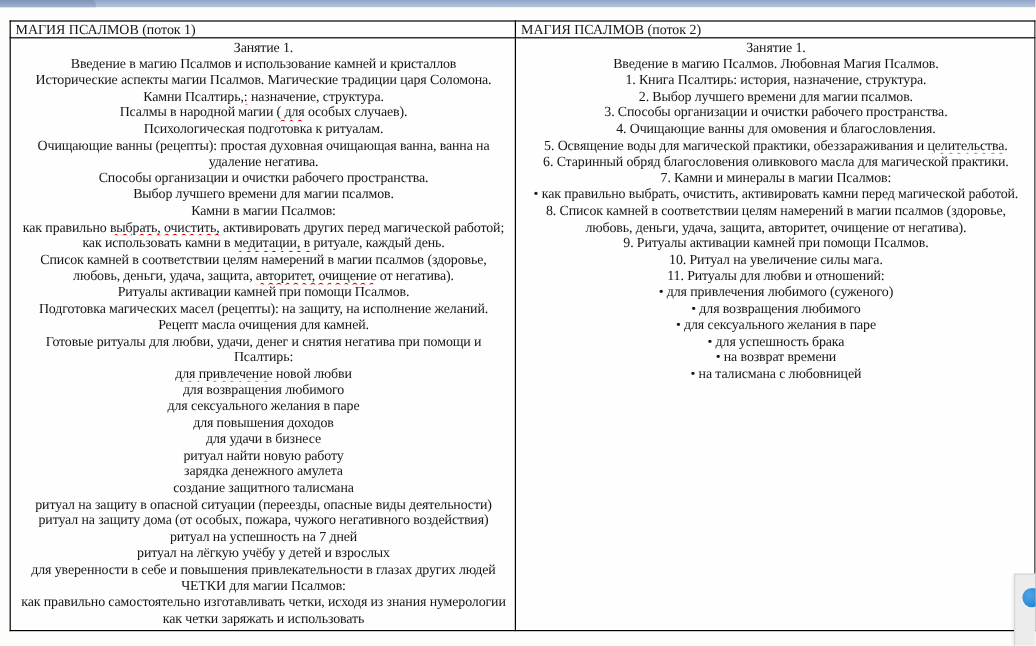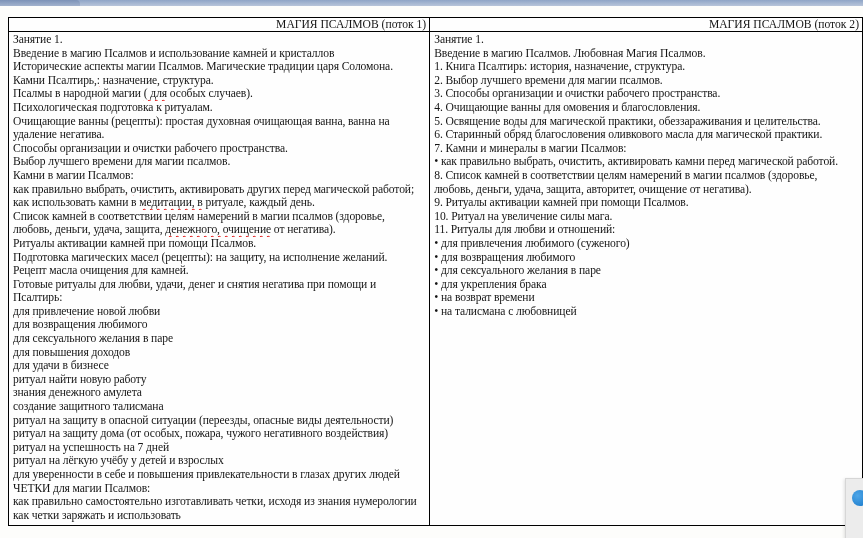--- a/index.html
+++ b/index.html
@@ -15,24 +15,24 @@
   }
   .chrome-tab {
     position:absolute; left:0; top:0; width:80px; height:6px;
     background:linear-gradient(#7c92b7,#a2b2cd);
     border-top-right-radius:4px;
   }
   
   .doc { position:absolute; left:8px; top:17px; }
   table.course-table { border-collapse:collapse; table-layout:fixed; }
   .course-table th, .course-table td {
-    border:1px solid #000; vertical-align:top; background:#fefefe;
+    border:1px solid #000; vertical-align:top; background:#fefefe;text-align:center;
   }
   .course-table th {
-    font-weight:normal; text-align:right;
+    font-weight:normal; text-align:left;
     font-size:11.6px; line-height:12px; height:12px;
     padding:1px 3px 0 4px; color:#151515;
     white-space:nowrap; overflow:hidden;
   }
   .col-left  { width:430px; }
   .col-right { width:462px; }
   .course-table td { height:492px; padding:1px 3px 0 4px; overflow:hidden; }
   .line {
     white-space:nowrap; overflow:hidden;
     font-size:11.6px; line-height:13.6px; height:13.6px;
@@ -82,33 +82,33 @@
             <div class="line"><span>Псалмы в народной магии </span><span class="misspell">( для</span><span> особых случаев).</span></div>
             <div class="line"><span>Психологическая подготовка к ритуалам.</span></div>
             <div class="line"><span>Очищающие ванны (рецепты): простая духовная очищающая ванна, ванна на</span></div>
             <div class="line"><span>удаление негатива.</span></div>
             <div class="line"><span>Способы организации и очистки рабочего пространства.</span></div>
             <div class="line"><span>Выбор лучшего времени для магии псалмов.</span></div>
             <div class="line"><span>Камни в магии Псалмов:</span></div>
             <div class="line"><span>как правильно </span><span class="misspell">выбрать, очистить,</span><span> активировать других перед магической работой;</span></div>
             <div class="line"><span>как использовать камни в </span><span class="misspell">медитации, в</span><span> ритуале, каждый день.</span></div>
             <div class="line"><span>Список камней в соответствии целям намерений в магии псалмов (здоровье,</span></div>
-            <div class="line"><span>любовь, деньги, удача, защита, </span><span class="misspell">денежного, очищение</span><span> от негатива).</span></div>
+            <div class="line"><span>любовь, деньги, удача, защита, </span><span class="misspell">авторитет, очищение</span><span> от негатива).</span></div>
             <div class="line"><span>Ритуалы активации камней при помощи Псалмов.</span></div>
             <div class="line"><span>Подготовка магических масел (рецепты): на защиту, на исполнение желаний.</span></div>
             <div class="line"><span>Рецепт масла очищения для камней.</span></div>
             <div class="line"><span>Готовые ритуалы для любви, удачи, денег и снятия негатива при помощи и</span></div>
             <div class="line"><span>Псалтирь:</span></div>
             <div class="line"><span class="misspell">для привлечение</span><span> новой любви</span></div>
             <div class="line"><span>для возвращения любимого</span></div>
             <div class="line"><span>для сексуального желания в паре</span></div>
             <div class="line"><span>для повышения доходов</span></div>
             <div class="line"><span>для удачи в бизнесе</span></div>
             <div class="line"><span>ритуал найти новую работу</span></div>
-            <div class="line"><span>знания денежного амулета</span></div>
+            <div class="line"><span>зарядка денежного амулета</span></div>
             <div class="line"><span>создание защитного талисмана</span></div>
             <div class="line"><span>ритуал на защиту в опасной ситуации (переезды, опасные виды деятельности)</span></div>
             <div class="line"><span>ритуал на защиту дома (от особых, пожара, чужого негативного воздействия)</span></div>
             <div class="line"><span>ритуал на успешность на 7 дней</span></div>
             <div class="line"><span>ритуал на лёгкую учёбу у детей и взрослых</span></div>
             <div class="line"><span>для уверенности в себе и повышения привлекательности в глазах других людей</span></div>
             <div class="line"><span>ЧЕТКИ для магии Псалмов:</span></div>
             <div class="line"><span>как правильно самостоятельно изготавливать четки, исходя из знания нумерологии</span></div>
             <div class="line"><span>как четки заряжать и использовать</span></div>
           </td>
@@ -124,21 +124,21 @@
             <div class="line"><span>7. Камни и минералы в магии Псалмов:</span></div>
             <div class="line"><span>• как правильно выбрать, очистить, активировать камни перед магической работой.</span></div>
             <div class="line"><span>8. Список камней в соответствии целям намерений в магии псалмов (здоровье,</span></div>
             <div class="line"><span>любовь, деньги, удача, защита, авторитет, очищение от негатива).</span></div>
             <div class="line"><span>9. Ритуалы активации камней при помощи Псалмов.</span></div>
             <div class="line"><span>10. Ритуал на увеличение силы мага.</span></div>
             <div class="line"><span>11. Ритуалы для любви и отношений:</span></div>
             <div class="line"><span>• для привлечения любимого (суженого)</span></div>
             <div class="line"><span>• для возвращения любимого</span></div>
             <div class="line"><span>• для сексуального желания в паре</span></div>
-            <div class="line"><span>• для укрепления брака</span></div>
+            <div class="line"><span>• для успешность брака</span></div>
             <div class="line"><span>• на возврат времени</span></div>
             <div class="line"><span>• на талисмана с любовницей</span></div>
           </td>
       </tr>
     </tbody>
   </table>
 </div>
 
 <div class="floating-panel">
   <div class="blue-dot"></div>

